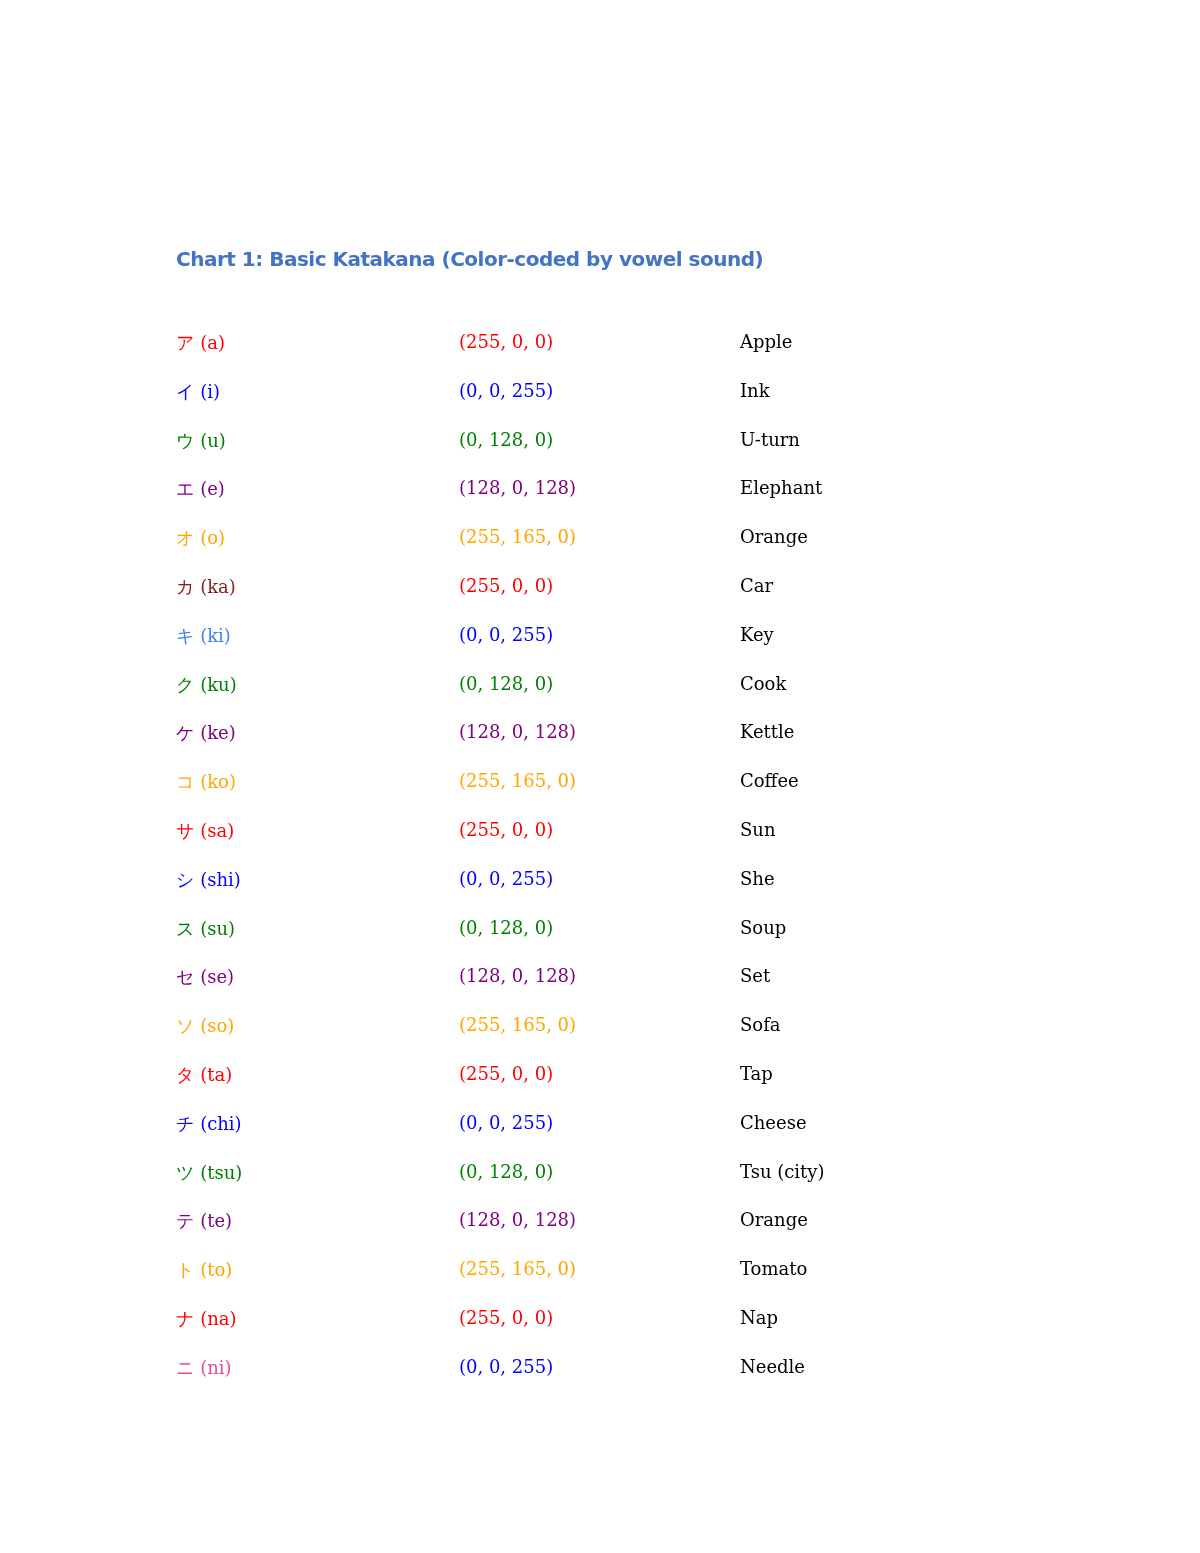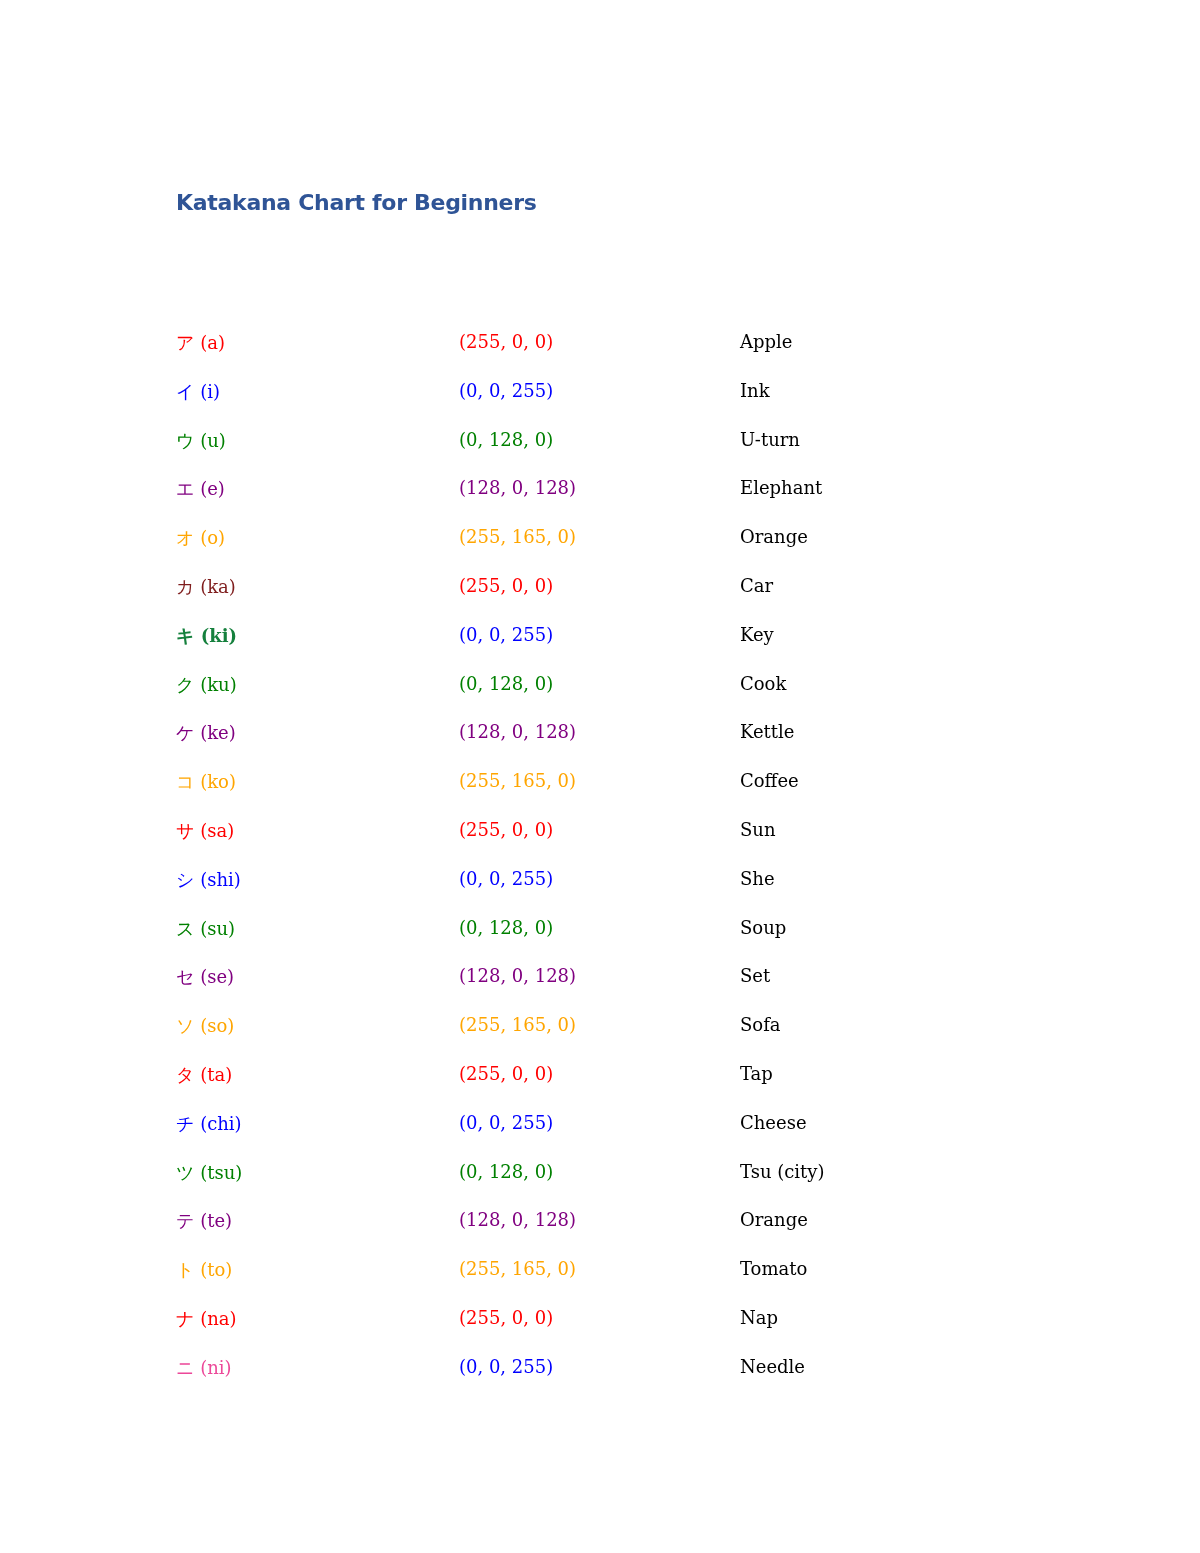--- a/index.html
+++ b/index.html
@@ -22,21 +22,21 @@
     .hdr { top: 282px; color: #000; }
     .cell { position: absolute; top: 0; white-space: nowrap; }
     .c1 { left: 0; }
     .c2 { left: 283px; }
     .c3 { left: 564px; color: #000; }
   </style>
 </head>
 <body>
 
 <div class="page">
-  <div class="title">Katakana Chart for Beginners</div>
+  <div class="subtitle">Chart 1: Basic Katakana (Color-coded by vowel sound)</div>
 
 
   <div id="rows">
       <div class="row" style="top: 331px;">
         <span class="cell c1" style="color: rgb(255, 0, 0);">ア (a)</span>
         <span class="cell c2" style="color: rgb(255, 0, 0);">(255, 0, 0)</span>
         <span class="cell c3">Apple</span>
       </div>
       <div class="row" style="top: 379.8px;">
         <span class="cell c1" style="color: rgb(0, 0, 255);">イ (i)</span>
@@ -57,21 +57,21 @@
         <span class="cell c1" style="color: rgb(255, 165, 0);">オ (o)</span>
         <span class="cell c2" style="color: rgb(255, 165, 0);">(255, 165, 0)</span>
         <span class="cell c3">Orange</span>
       </div>
       <div class="row" style="top: 575px;">
         <span class="cell c1" style="color: #7f1d1d;">カ (ka)</span>
         <span class="cell c2" style="color: rgb(255, 0, 0);">(255, 0, 0)</span>
         <span class="cell c3">Car</span>
       </div>
       <div class="row" style="top: 623.8px;">
-        <span class="cell c1" style="color: #15803d; font-weight: bold;">キ (ki)</span>
+        <span class="cell c1" style="color: #3b82f6;">キ (ki)</span>
         <span class="cell c2" style="color: rgb(0, 0, 255);">(0, 0, 255)</span>
         <span class="cell c3">Key</span>
       </div>
       <div class="row" style="top: 672.6px;">
         <span class="cell c1" style="color: rgb(0, 128, 0);">ク (ku)</span>
         <span class="cell c2" style="color: rgb(0, 128, 0);">(0, 128, 0)</span>
         <span class="cell c3">Cook</span>
       </div>
       <div class="row" style="top: 721.4px;">
         <span class="cell c1" style="color: rgb(128, 0, 128);">ケ (ke)</span>

